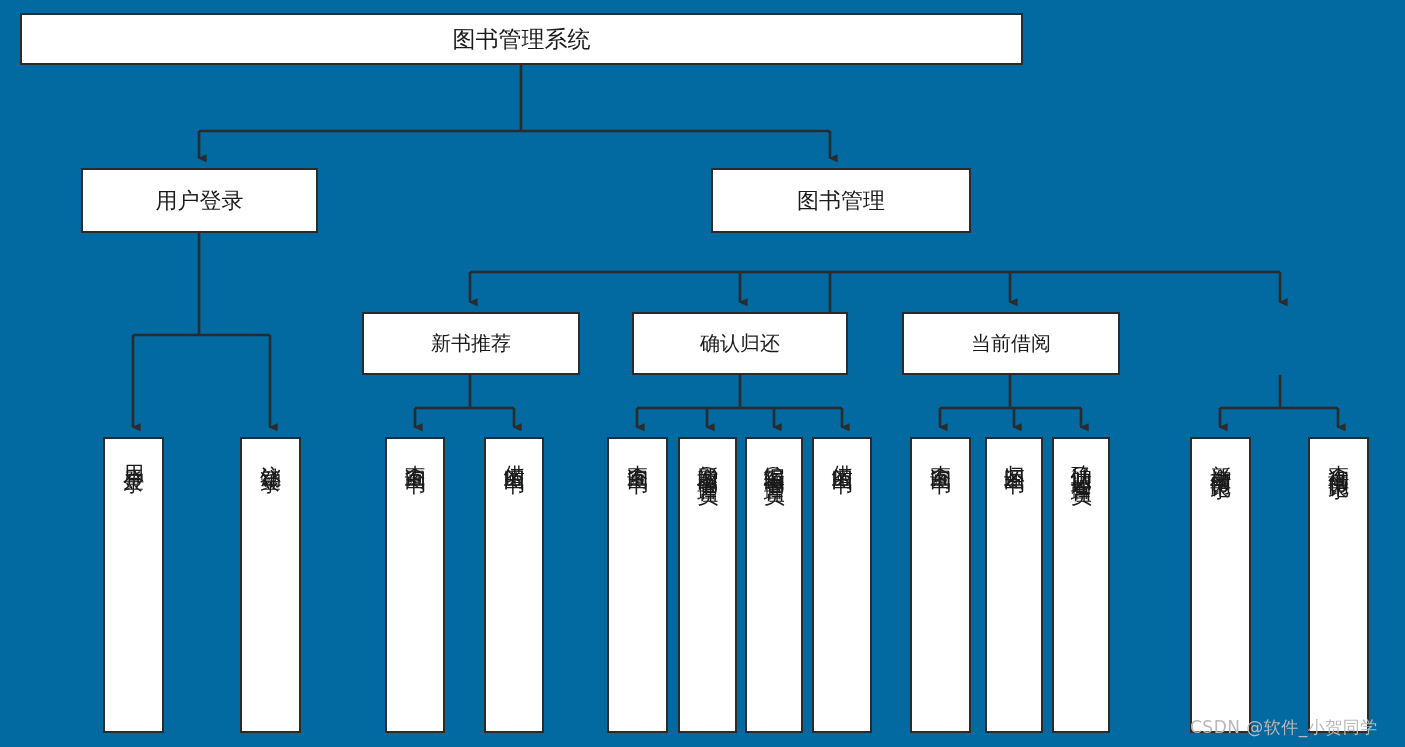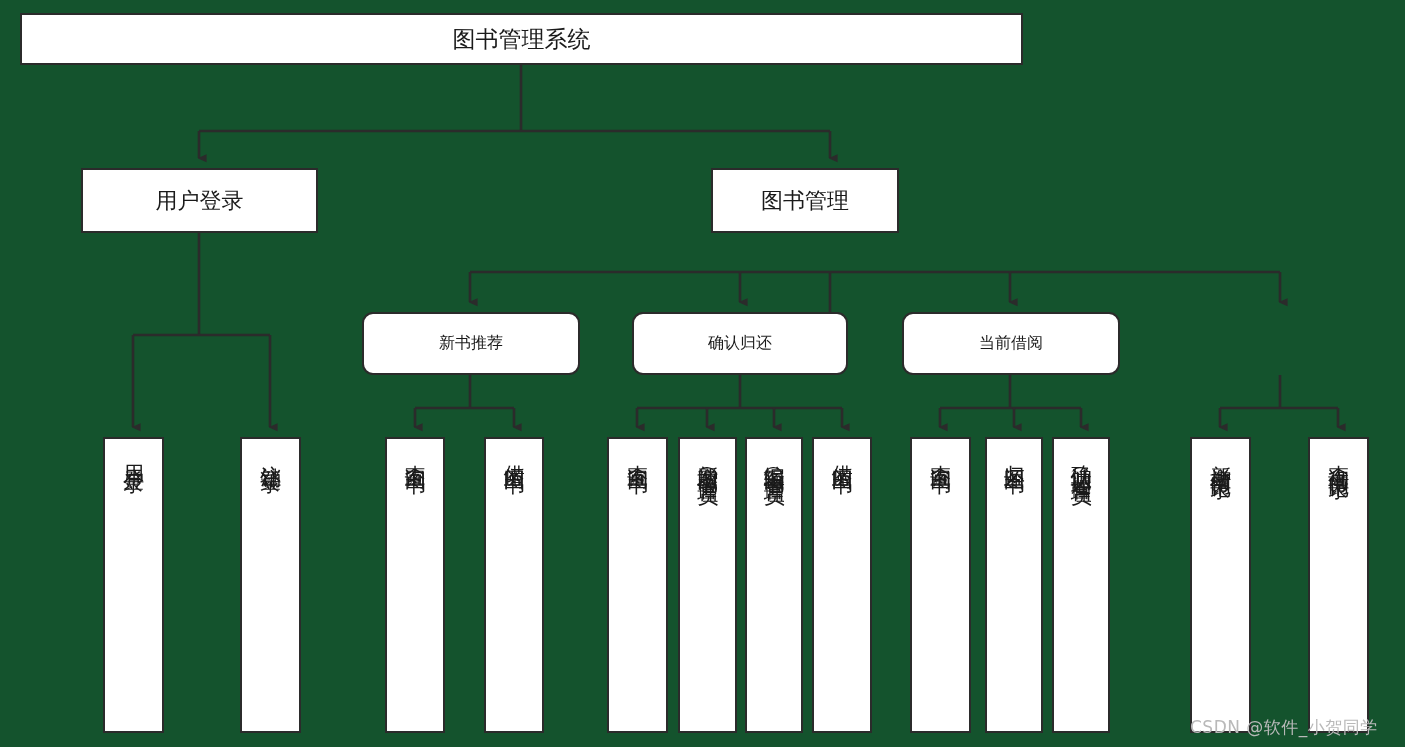--- a/index.html
+++ b/index.html
@@ -1,26 +1,26 @@
 <!DOCTYPE html>
 <html><head>
 <meta charset="utf-8">
 <style>
   html,body{margin:0;padding:0;background:#ffffff;}
   body{width:1405px;height:747px;overflow:hidden;
        font-family:"DejaVu Sans","Liberation Sans",sans-serif;}
-  #stage{position:relative;width:1405px;height:747px;background:#14532d;}
+  #stage{position:relative;width:1405px;height:747px;background:#0369a1;}
   svg.wires{position:absolute;left:0;top:0;width:1405px;height:747px;pointer-events:none;}
 
   .node{position:absolute;box-sizing:border-box;background:#ffffff;
         border:2.5px solid #2b2b2b;display:flex;align-items:center;
         justify-content:center;color:#1a1a1a;}
   .node.root{font-size:23px;}
   .node.l2{font-size:22px;}
-  .node.l3{font-size:16px;border-radius:11px;}
+  .node.l3{font-size:20px;}
   .node.leaf{font-size:21px;align-items:flex-start;padding-top:9px;}
   .vtext{writing-mode:vertical-rl;text-orientation:upright;
          letter-spacing:3px;line-height:1.06;white-space:nowrap;}
   .htext{white-space:nowrap;}
   .watermark{position:absolute;color:#b9b9b9;font-size:17px;
              letter-spacing:.5px;white-space:nowrap;}
 </style>
 </head>
 <body>
 
@@ -76,21 +76,21 @@
     </g>
   </svg>
 
   <div class="node root" style="left:20px;top:13px;width:1003px;height:52px;">
     <span class="htext">图书管理系统</span>
   </div>
 
   <div class="node l2" style="left:81px;top:168px;width:237px;height:65px;">
     <span class="htext">用户登录</span>
   </div>
-  <div class="node l2" style="left:711px;top:168px;width:188px;height:65px;">
+  <div class="node l2" style="left:711px;top:168px;width:260px;height:65px;">
     <span class="htext">图书管理</span>
   </div>
 
   <div class="node l3" style="left:362px;top:312px;width:218px;height:63px;">
     <span class="htext">新书推荐</span>
   </div>
   <div class="node l3" style="left:632px;top:312px;width:216px;height:63px;">
     <span class="htext">确认归还</span>
   </div>
   <div class="node l3" style="left:902px;top:312px;width:218px;height:63px;">

